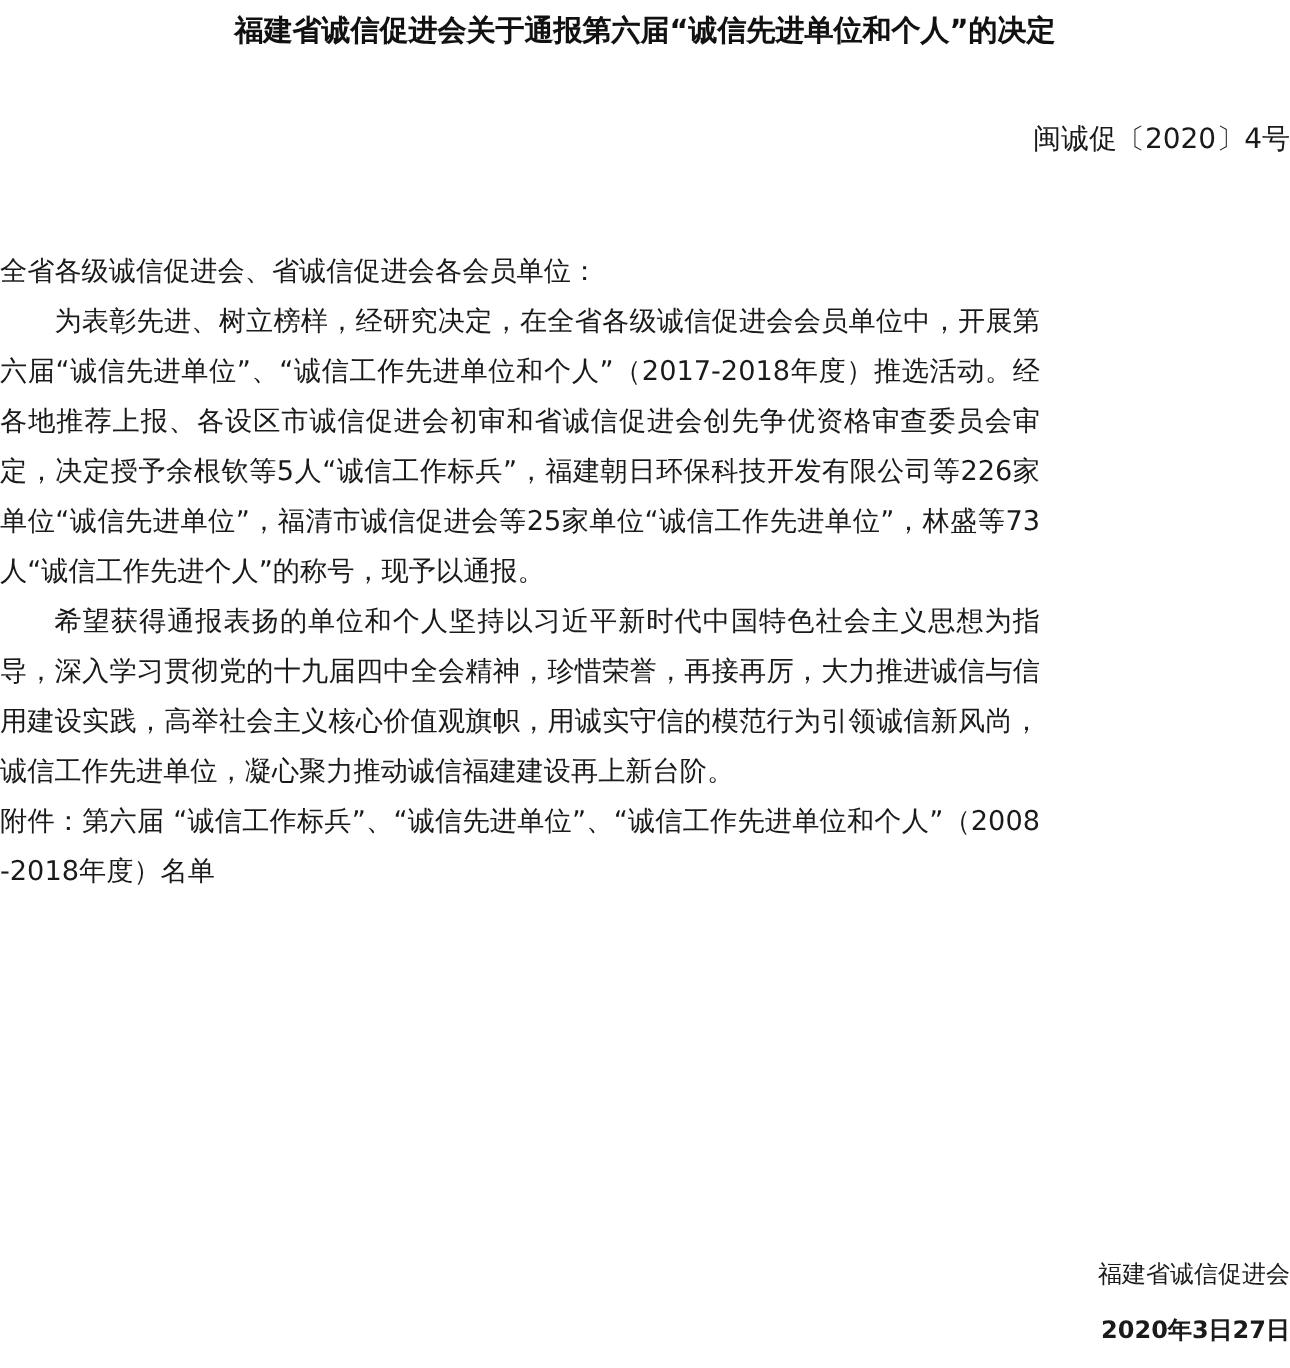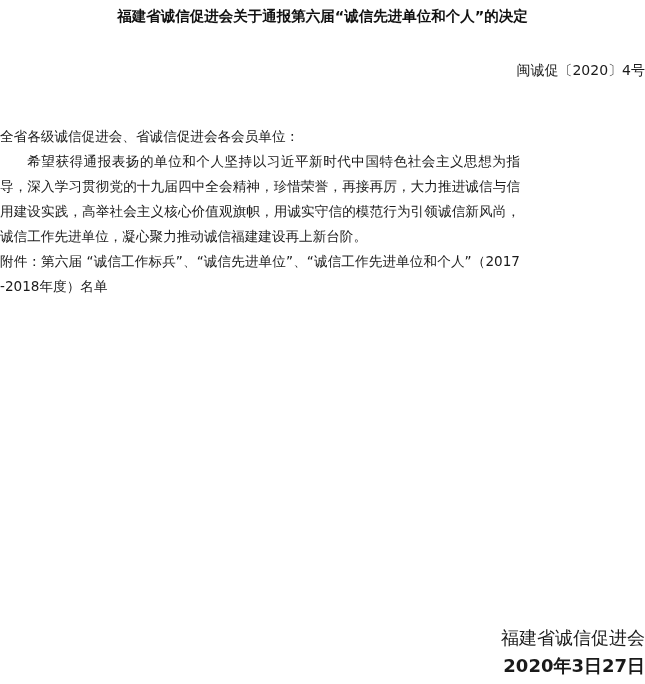--- a/index.html
+++ b/index.html
@@ -60,34 +60,35 @@
     }
     .indent {
       text-indent: 2em;
     }
     .p.salutation { margin-bottom: 0; }
     .sign {
       position: absolute;
       right: 0;
       width: 645px;
       text-align: right;
-      font-size: 18px;
+      font-size: 12px;
       line-height: 25px;
     }
     .sign.org { top: 625px; }
     .sign.date { top: 653px; font-weight: bold; }
   </style>
 </head>
 <body>
 
 <div class="doc">
   <div class="title">福建省诚信促进会关于通报第六届“诚信先进单位和个人”的决定</div>
   <div class="docnum">闽诚促〔2020〕4号</div>
 
   <div class="body-text">
     <p class="p salutation">全省各级诚信促进会、省诚信促进会各会员单位：</p>
+    <p class="p indent">为表彰先进、树立榜样，经研究决定，在全省各级诚信促进会会员单位中，开展第六届“诚信先进单位”、“诚信工作先进单位和个人”（2017-2018年度）推选活动。经各地推荐上报、各设区市诚信促进会初审和省诚信促进会创先争优资格审查委员会审定，决定授予余根钦等5人“诚信工作标兵”，福建朝日环保科技开发有限公司等226家单位“诚信先进单位”，福清市诚信促进会等25家单位“诚信工作先进单位”，林盛等73人“诚信工作先进个人”的称号，现予以通报。</p>
     <p class="p indent">希望获得通报表扬的单位和个人坚持以习近平新时代中国特色社会主义思想为指导，深入学习贯彻党的十九届四中全会精神，珍惜荣誉，再接再厉，大力推进诚信与信用建设实践，高举社会主义核心价值观旗帜，用诚实守信的模范行为引领诚信新风尚，诚信工作先进单位，凝心聚力推动诚信福建建设再上新台阶。</p>
-    <p class="p">附件：第六届 “诚信工作标兵”、“诚信先进单位”、“诚信工作先进单位和个人”（2017-2018年度）名单</p>
+    <p class="p">附件：第六届 “诚信工作标兵”、“诚信先进单位”、“诚信工作先进单位和个人”（2008-2018年度）名单</p>
   </div>
 
   <div class="sign org">福建省诚信促进会</div>
   <div class="sign date">2020年3日27日</div>
 </div>
 
 </body></html>

